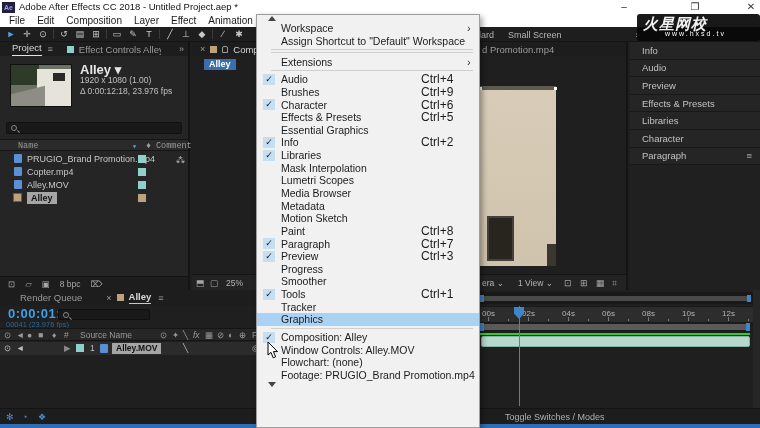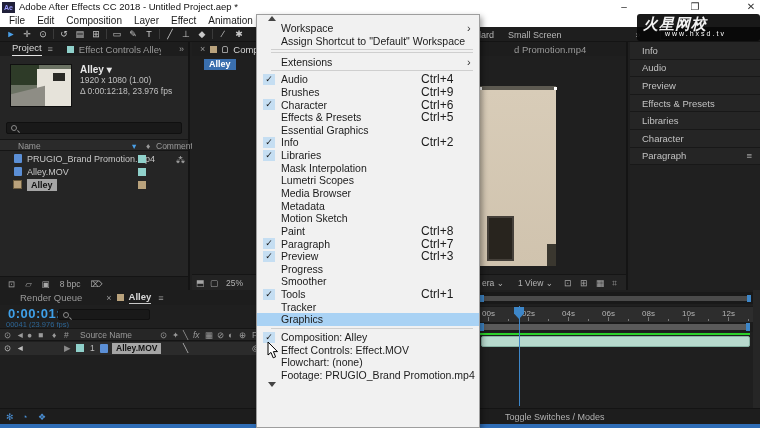--- a/index.html
+++ b/index.html
@@ -21,37 +21,37 @@
   .tool { color:#c9c9c9; font-size:9px; width:16px; text-align:center; line-height:14px; }
   .tool.active { color:#4aa0e8; }
   .tool-sep { width:1px; height:10px; background:#3a3a3a; margin:0 2px; }
   #workspace-bar { position:absolute; left:480px; top:27px; height:15px; display:flex; align-items:center; color:#b5b5b5; font-size:9px; gap:14px; }
   #ws-search-btn { position:absolute; left:660px; top:29px; width:13px; height:11px; border:1px solid #6a6a6a; color:#b5b5b5; font-size:7px; text-align:center; line-height:9px; }
 
   
   #watermark { left:637px; top:14px; width:123px; height:27px; background:rgba(8,8,8,.93); border-radius:3px; color:#f2f2f2; overflow:hidden; z-index:30; }
   #wm-logo { position:absolute; left:6px; top:1px; font-size:15px; font-weight:bold; font-style:italic; letter-spacing:1px; }
   #wm-url { position:absolute; left:28px; top:16px; font-size:7px; letter-spacing:2px; color:#fff; }
-  .tab-label { font-size:9.5px; color:#9a9a9a;margin-left:32px; }
+  .tab-label { font-size:9.5px; color:#9a9a9a; }
   .tab-label.active { color:#d8d8d8; }
   .chip { width:8px; height:8px; }
   .mag { width:6px; height:6px; border:1px solid #8a8a8a; border-radius:50%; position:relative; display:inline-block; }
   .mag:after { content:""; position:absolute; left:5px; top:5px; width:3px; height:1px; background:#8a8a8a; transform:rotate(45deg); }
 
   
   #project-panel { left:0; top:42px; width:190px; height:248px; background:#252525; border-right:2px solid #141414; }
   #project-tabbar { position:absolute; left:0; top:0; width:100%; height:14px; background:#1d1d1d; display:flex; align-items:center; }
   #project-preview-thumb { position:absolute; left:10px; top:22px; width:62px; height:43px; background:#6b7263; overflow:hidden; border:1px solid #101010; }
   .thumb-trees { position:absolute; left:0; top:0; width:28px; height:20px; background:#2e3b28; }
   .thumb-bldg { position:absolute; right:0; top:4px; width:34px; height:39px; background:#e6e3da; }
   .thumb-road { position:absolute; left:0; bottom:0; width:34px; height:22px; background:#8e8d85; transform:skewY(-14deg) translateY(6px); }
   .thumb-win { position:absolute; right:6px; top:8px; width:12px; height:8px; background:#2a2a26; }
   #project-preview-meta { position:absolute; left:80px; top:22px; color:#c0c0c0; font-size:8.5px; line-height:11px; }
   #project-search { position:absolute; left:6px; top:80px; width:176px; height:12px; background:#191919; border:1px solid #101010; border-radius:2px; display:flex; align-items:center; padding-left:4px; gap:3px; }
-  #project-cols { position:absolute; left:0; top:97px; width:100%; height:12px; background:#2a2a2a; border-top:1px solid #151515; border-bottom:1px solid #151515; color:#9a9a9a; font-size:8.5px; }
+  #project-cols { position:absolute; left:0; top:97px; width:100%; height:12px; background:#2a2a2a; border-top:1px solid #151515; border-bottom:1px solid #151515; color:#9a9a9a; font-size:8.5px;font-family:Liberation Mono, monospace; }
   #project-rows { position:absolute; left:0; top:110px; width:100%; }
   .prow { height:13px; display:flex; align-items:center; font-size:9px; color:#c8c8c8; position:relative; }
   .prow .ficon { width:8px; height:9px; background:#5b8fd6; margin-left:14px; border-radius:1px; }
   .prow .cicon { width:9px; height:9px; background:#b9a27c; margin-left:13px; border:1px solid #6b5c3f; }
   .prow .pname { margin-left:5px; white-space:nowrap; }
   .prow .pname.sel { background:#a5a5a5; color:#111; font-weight:bold; padding:1px 4px; }
   .prow .pchip { position:absolute; left:138px; }
   .prow .pused { position:absolute; left:176px; color:#b5b5b5; font-size:8px; }
   #project-footer { position:absolute; left:0; bottom:0; width:100%; height:14px; background:#1d1d1d; display:flex; align-items:center; gap:10px; padding-left:8px; color:#a8a8a8; font-size:8.5px; border-top:1px solid #141414; }
 
@@ -182,39 +182,44 @@
       <span class="tab-label" style="margin-left:5px;max-width:82px;overflow:hidden;white-space:nowrap">Effect Controls Alley.MOV</span>
       <span style="color:#9a9a9a;font-size:9px;margin-left:auto;margin-right:4px">»</span>
     </div>
     <div id="project-preview-thumb">
       <div class="thumb-trees"></div>
       <div class="thumb-bldg"></div>
       <div class="thumb-win"></div>
       <div class="thumb-road"></div>
     </div>
     <div id="project-preview-meta">
-      <div style="color:#e8e8e8;font-weight:bold;font-size:10px"><span>Alley</span> <span>▾</span></div>
+      <div style="color:#e8e8e8;font-weight:bold;font-size:13px"><span>Alley</span> <span>▾</span></div>
       <div>1920 x 1080 (1.00)</div>
       <div>Δ 0:00:12:18, 23.976 fps</div>
     </div>
     <div id="project-search">
         <span class="mag"></span>
       </div>
     <div id="project-cols">
       <span class="abs" style="left:18px;top:1px">Name</span>
       <span class="abs" style="left:132px;top:1px;color:#4aa0e8">▾</span>
       <span class="abs" style="left:146px;top:1px">♦</span>
       <span class="abs" style="left:156px;top:1px">Comment</span>
     </div>
     <div id="project-rows">
         <div class="prow">
           <span class="ficon"></span>
           <span class="pname">PRUGIO_Brand Promotion.mp4</span>
           <span class="chip pchip" style="background: rgb(143, 208, 202);"></span>
           <span class="pused">⁂</span>
+        </div>
+        <div class="prow">
+          <span class="ficon"></span>
+          <span class="pname">Copter.mp4</span>
+          <span class="chip pchip" style="background: rgb(143, 208, 202);"></span>
         </div>
         <div class="prow">
           <span class="ficon"></span>
           <span class="pname">Alley.MOV</span>
           <span class="chip pchip" style="background: rgb(143, 208, 202);"></span>
         </div>
         <div class="prow">
           <span class="cicon"></span>
           <span class="pname sel">Alley</span>
           <span class="chip pchip" style="background: rgb(185, 162, 124);"></span>
@@ -522,21 +527,21 @@
         <div class="mitem">
           <span class="mcheckzone">
             <span class="mcheck">✓</span>
           </span>
           <span class="mlabel">Composition: Alley</span>
           <span class="mshortcut"></span>
           <span class="msub"></span>
         </div>
         <div class="mitem">
           <span class="mcheckzone"></span>
-          <span class="mlabel">Effect Controls: Effect.MOV</span>
+          <span class="mlabel">Window Controls: Alley.MOV</span>
           <span class="mshortcut"></span>
           <span class="msub"></span>
         </div>
         <div class="mitem">
           <span class="mcheckzone"></span>
           <span class="mlabel">Flowchart: (none)</span>
           <span class="mshortcut"></span>
           <span class="msub"></span>
         </div>
         <div class="mitem">

